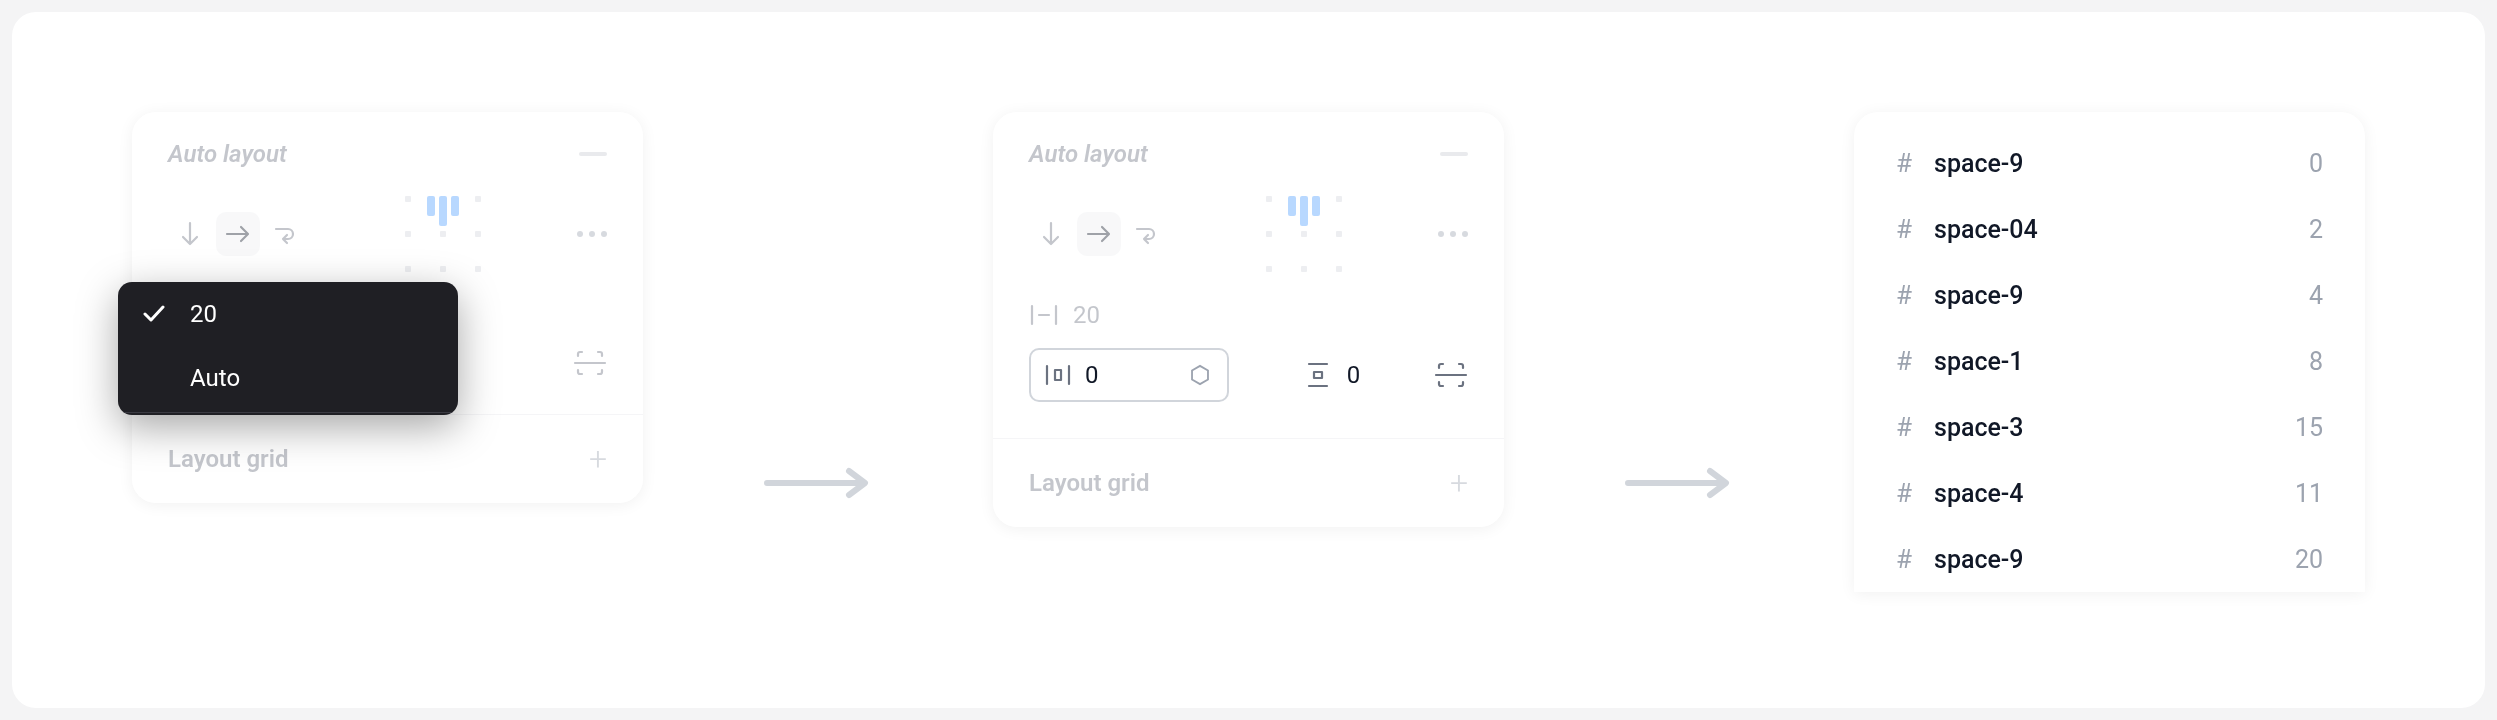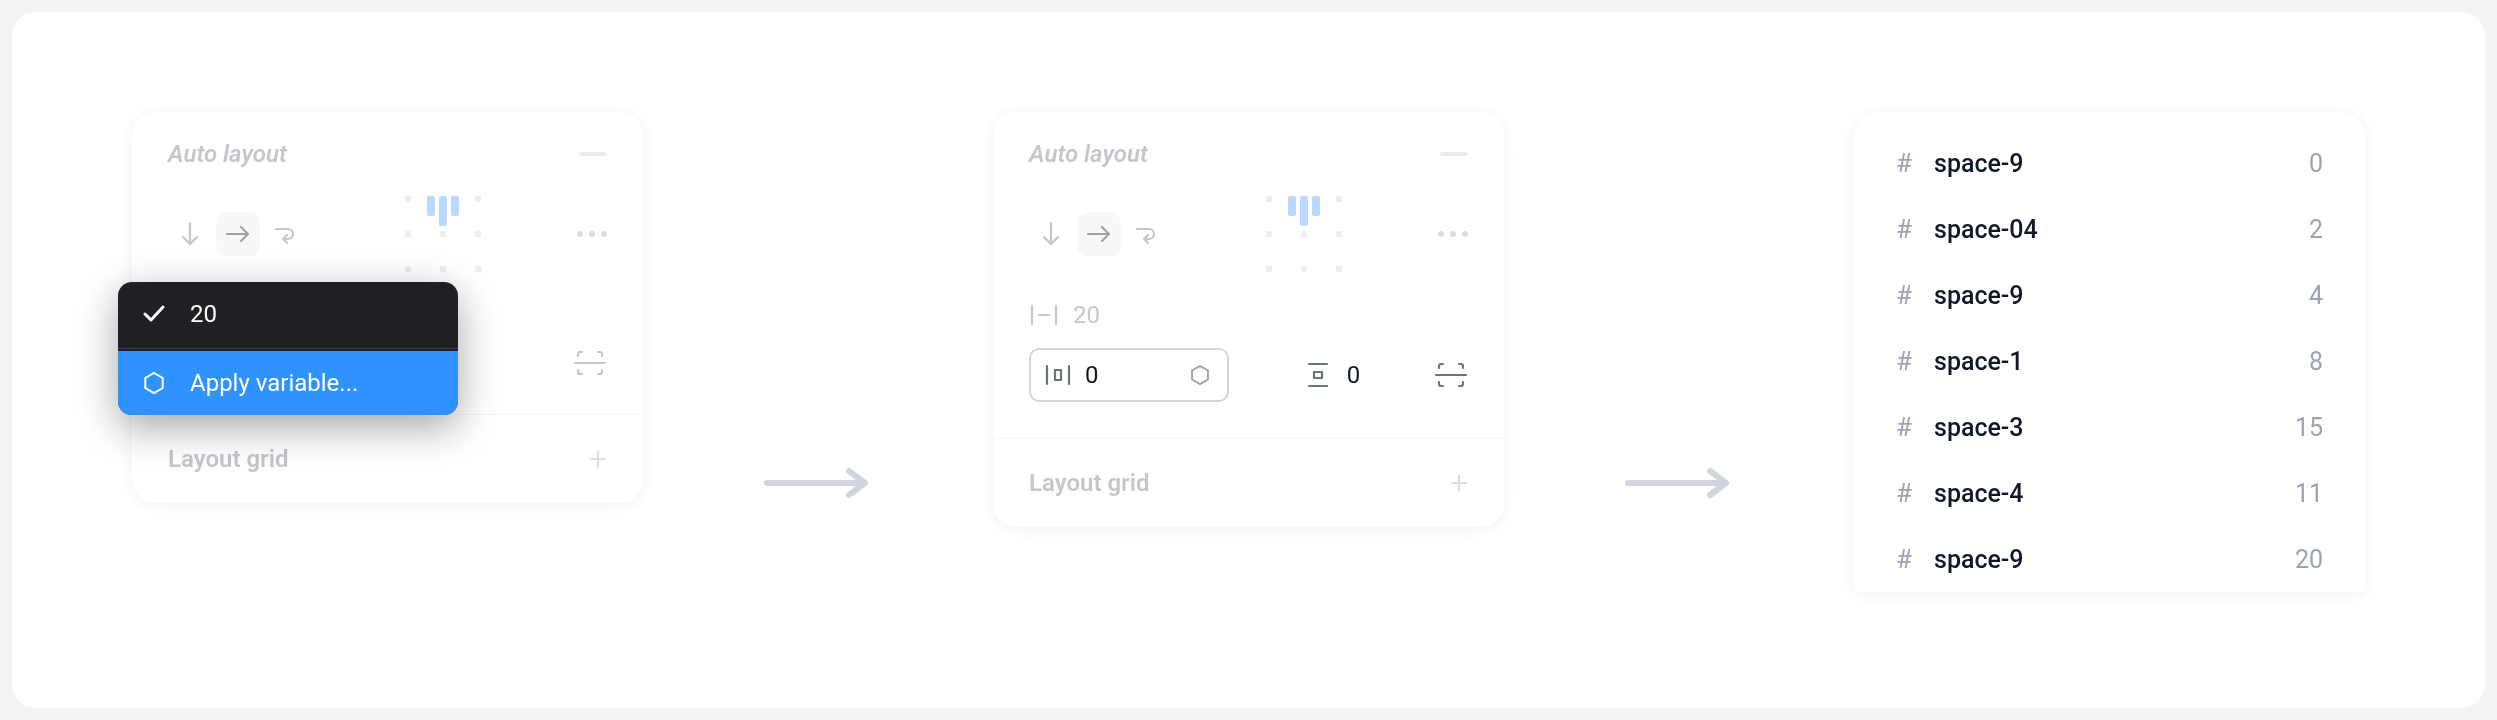--- a/index.html
+++ b/index.html
@@ -270,29 +270,25 @@
 
     <div class="dropdown">
       <div class="dd-item">
         <span class="chk">
           <svg width="22" height="18" viewBox="0 0 22 18">
               <path d="M2 9l6 6L20 2" stroke="#fff" stroke-width="3" fill="none" stroke-linecap="round" stroke-linejoin="round"></path>
             </svg>
         </span>
         <span>20</span>
       </div>
+      <div class="dd-item">
+        <span class="chk"></span>
+        <span>Auto</span>
+      </div>
       <div class="dd-sep"></div>
-      <div class="dd-item hl">
-        <span class="chk">
-          <svg width="24" height="24" viewBox="0 0 24 24">
-              <path d="M12 2l8.7 5v10L12 22 3.3 17V7z" stroke="#fff" stroke-width="2" fill="none"></path>
-            </svg>
-        </span>
-        <span>Apply variable...</span>
-      </div>
     </div>
   </div>
 
   <div class="flow-arrow">
     <svg width="110" height="36" viewBox="0 0 110 36">
         <path d="M4 18h96M86 6l16 12-16 12" stroke="currentColor" stroke-width="6" fill="none" stroke-linecap="round" stroke-linejoin="round"></path>
       </svg>
   </div>
 
   <div class="panel faded">

